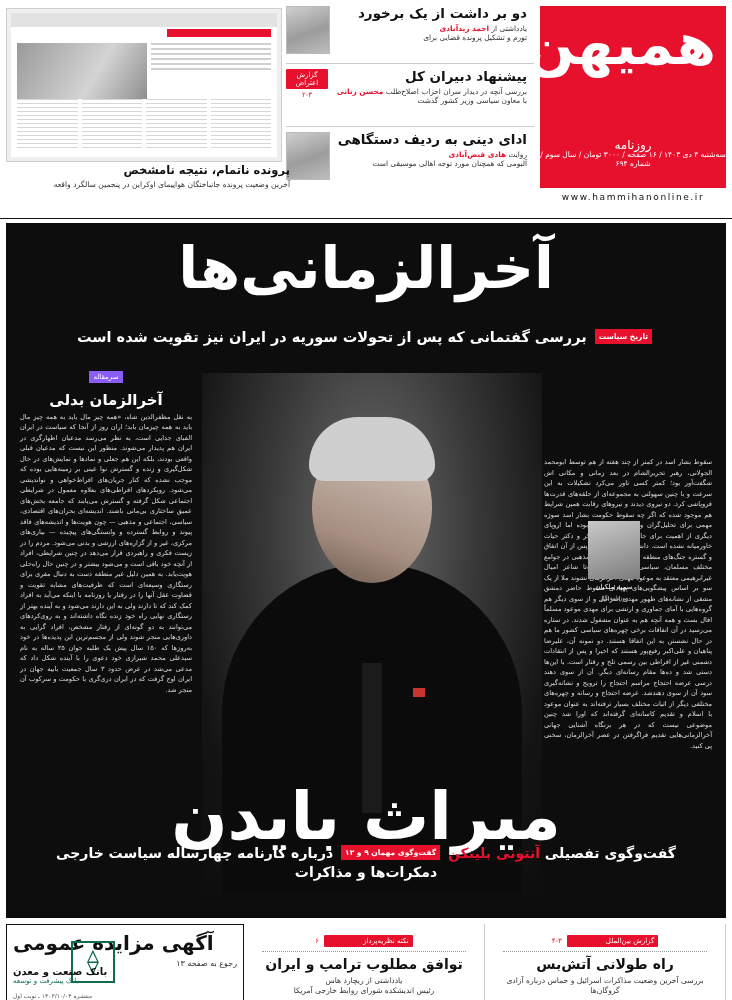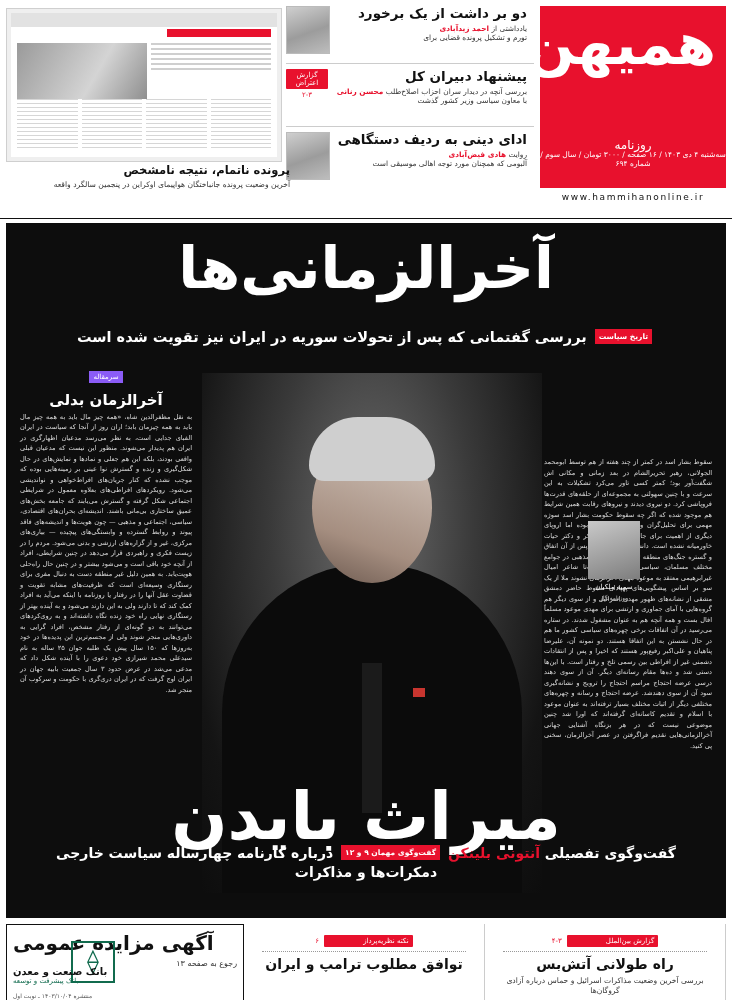--- a/index.html
+++ b/index.html
@@ -233,20 +233,25 @@
         <i>بانک پیشرفت و توسعه</i>
       </div>
       <div class="ad-date">منتشره ۱۴۰۳/۱۰/۰۴ ـ نوبت اول</div>
     </div>
 
     <div class="fcol">
       <span class="redtag">نکته نظریه‌پرداز</span>
       <span style="font-size:7px;color:#e8112d">۶</span>
       <div class="dots"></div>
       <h4>توافق مطلوب ترامپ و ایران</h4>
+      <p>
+        <span>یادداشتی از</span>
+        <span>ریچارد هاس</span><br>
+        <span>رئیس اندیشکده شورای روابط خارجی آمریکا</span>
+      </p>
     </div>
 
     <div class="fcol">
       <span class="redtag">گزارش بین‌الملل</span>
       <span style="font-size:7px;color:#e8112d">۴-۳</span>
       <div class="dots"></div>
       <h4>راه طولانی آتش‌بس</h4>
       <p>بررسی آخرین وضعیت مذاکرات اسرائیل و حماس درباره آزادی گروگان‌ها</p>
     </div>
   </div>

